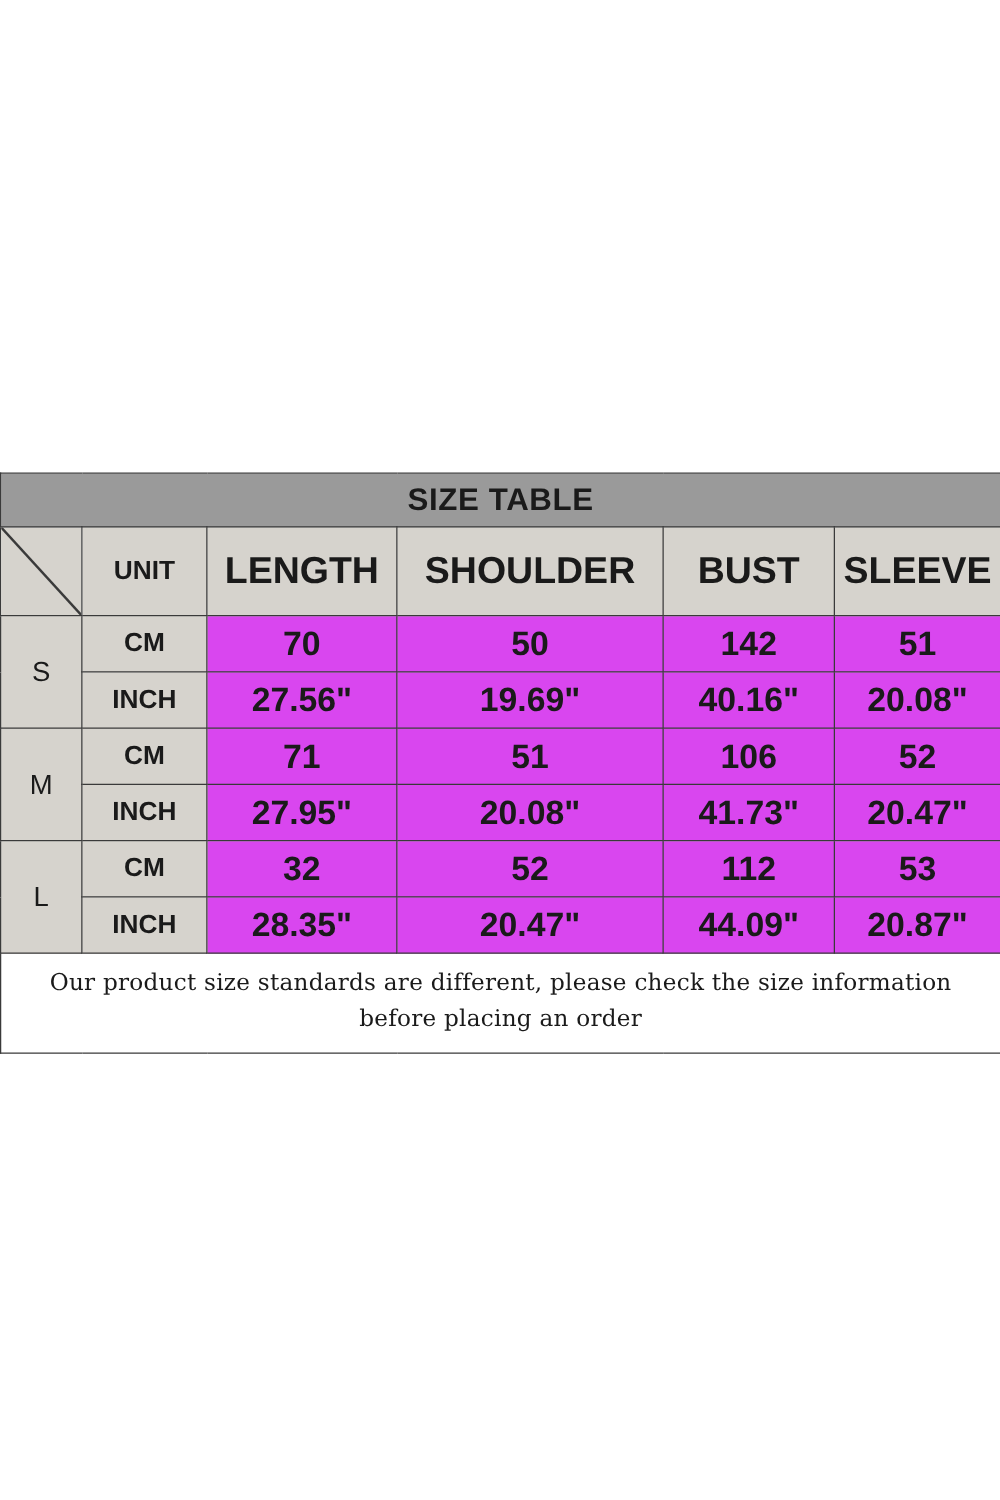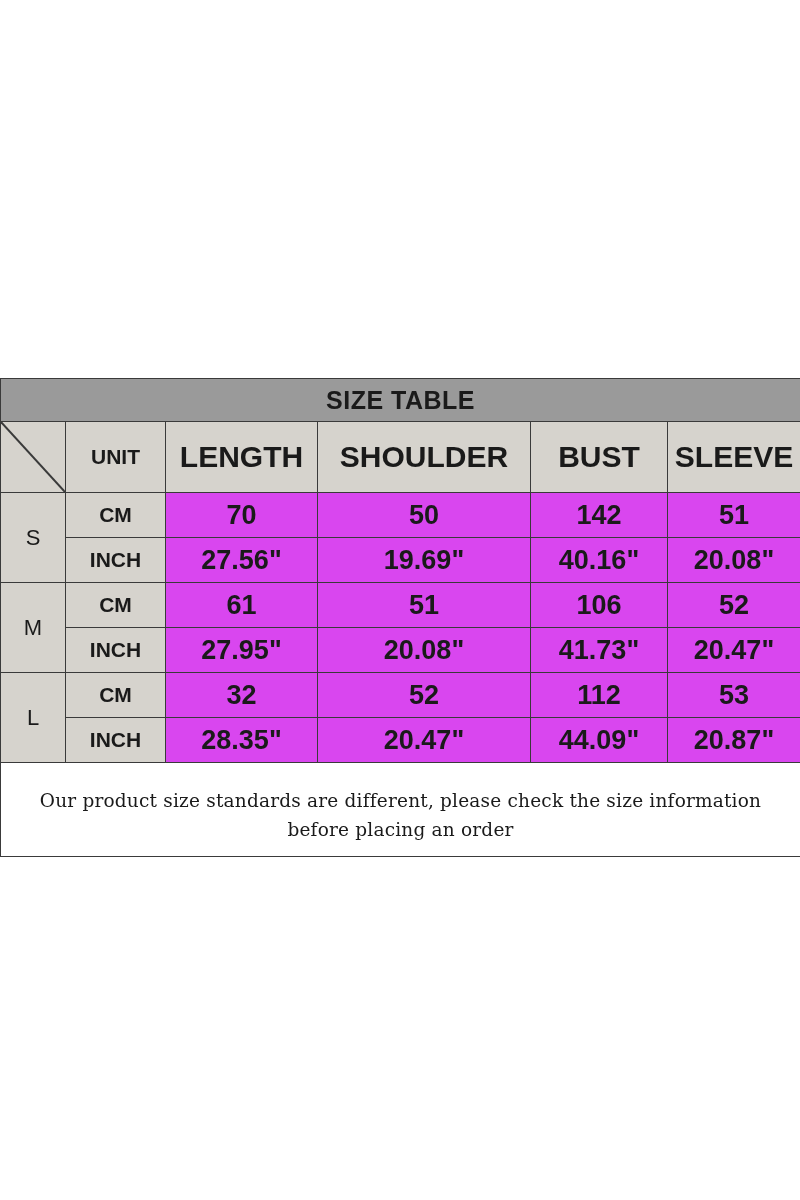--- a/index.html
+++ b/index.html
@@ -88,21 +88,21 @@
     font-size: 27px;
     font-weight: bold;
     height: 42px;
   }
 
   .note-cell {
     background: #ffffff !important;
     font-family: "DejaVu Serif", serif;
     font-size: 18.5px;
     line-height: 1.55;
-    padding: 24px 14px 12px 14px;
+    padding: 10px 14px 12px 14px;
     color: #111111;
     letter-spacing: 0.2px;
   }
 </style>
 </head>
 <body>
 
 <div id="size-table-wrap">
   <table class="size-table">
     <colgroup>
@@ -143,21 +143,21 @@
         <td class="unit-cell">INCH</td>
         <td class="val-cell">27.56"</td>
         <td class="val-cell">19.69"</td>
         <td class="val-cell">40.16"</td>
         <td class="val-cell">20.08"</td>
       </tr>
 
       <tr>
         <td class="size-cell" rowspan="2">M</td>
         <td class="unit-cell">CM</td>
-        <td class="val-cell">61</td>
+        <td class="val-cell">71</td>
         <td class="val-cell">51</td>
         <td class="val-cell">106</td>
         <td class="val-cell">52</td>
       </tr>
       <tr>
         <td class="unit-cell">INCH</td>
         <td class="val-cell">27.95"</td>
         <td class="val-cell">20.08"</td>
         <td class="val-cell">41.73"</td>
         <td class="val-cell">20.47"</td>

